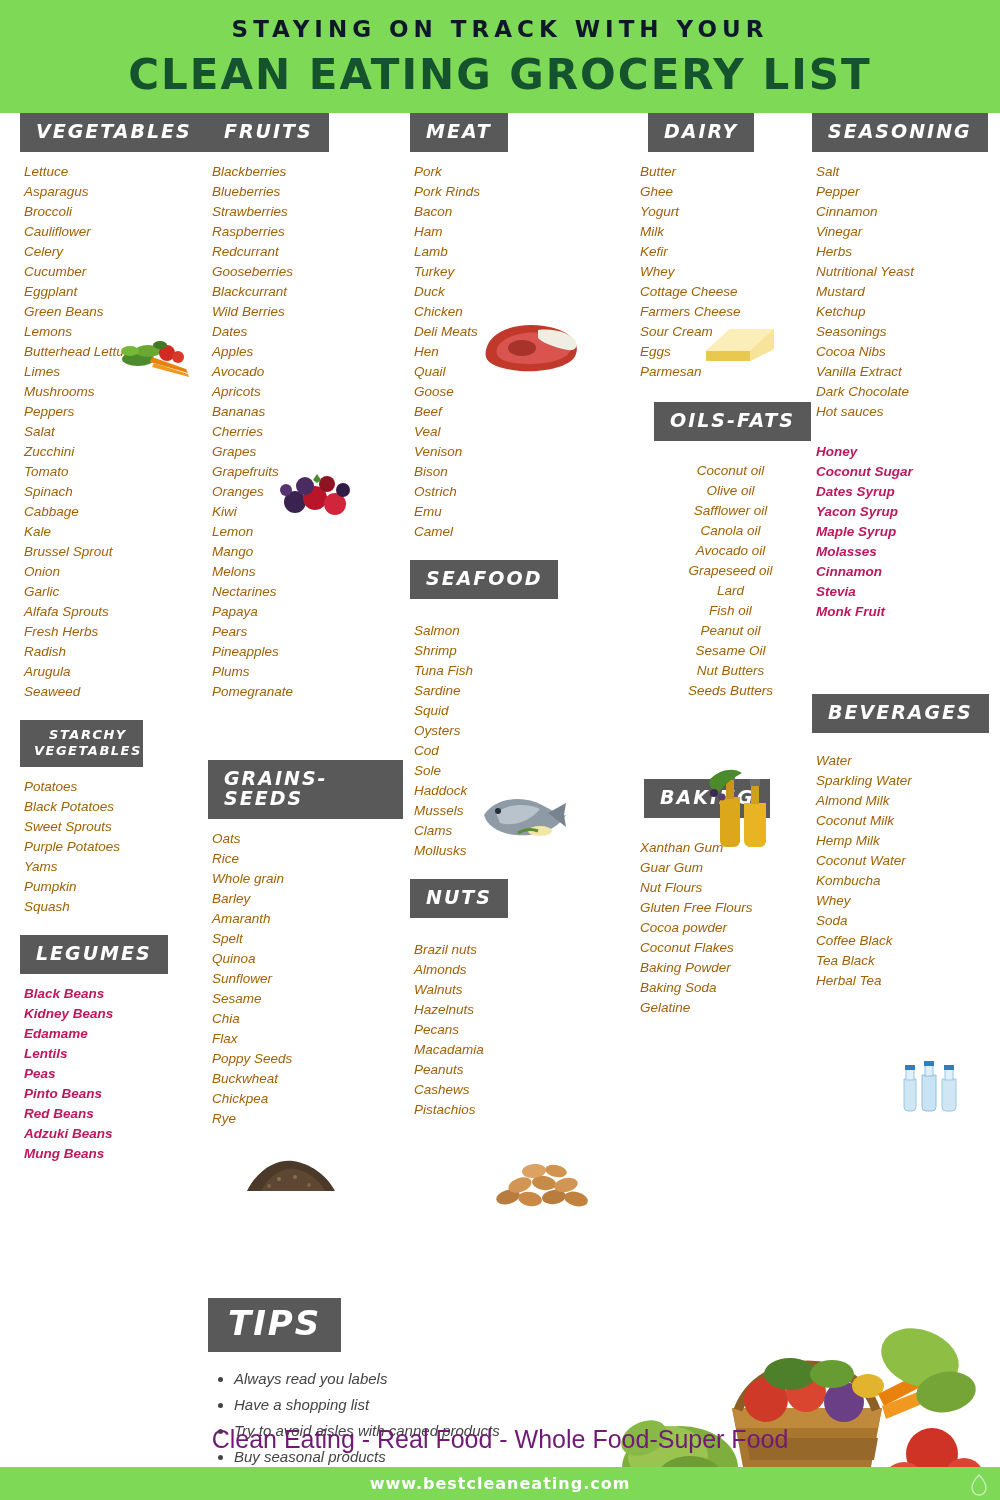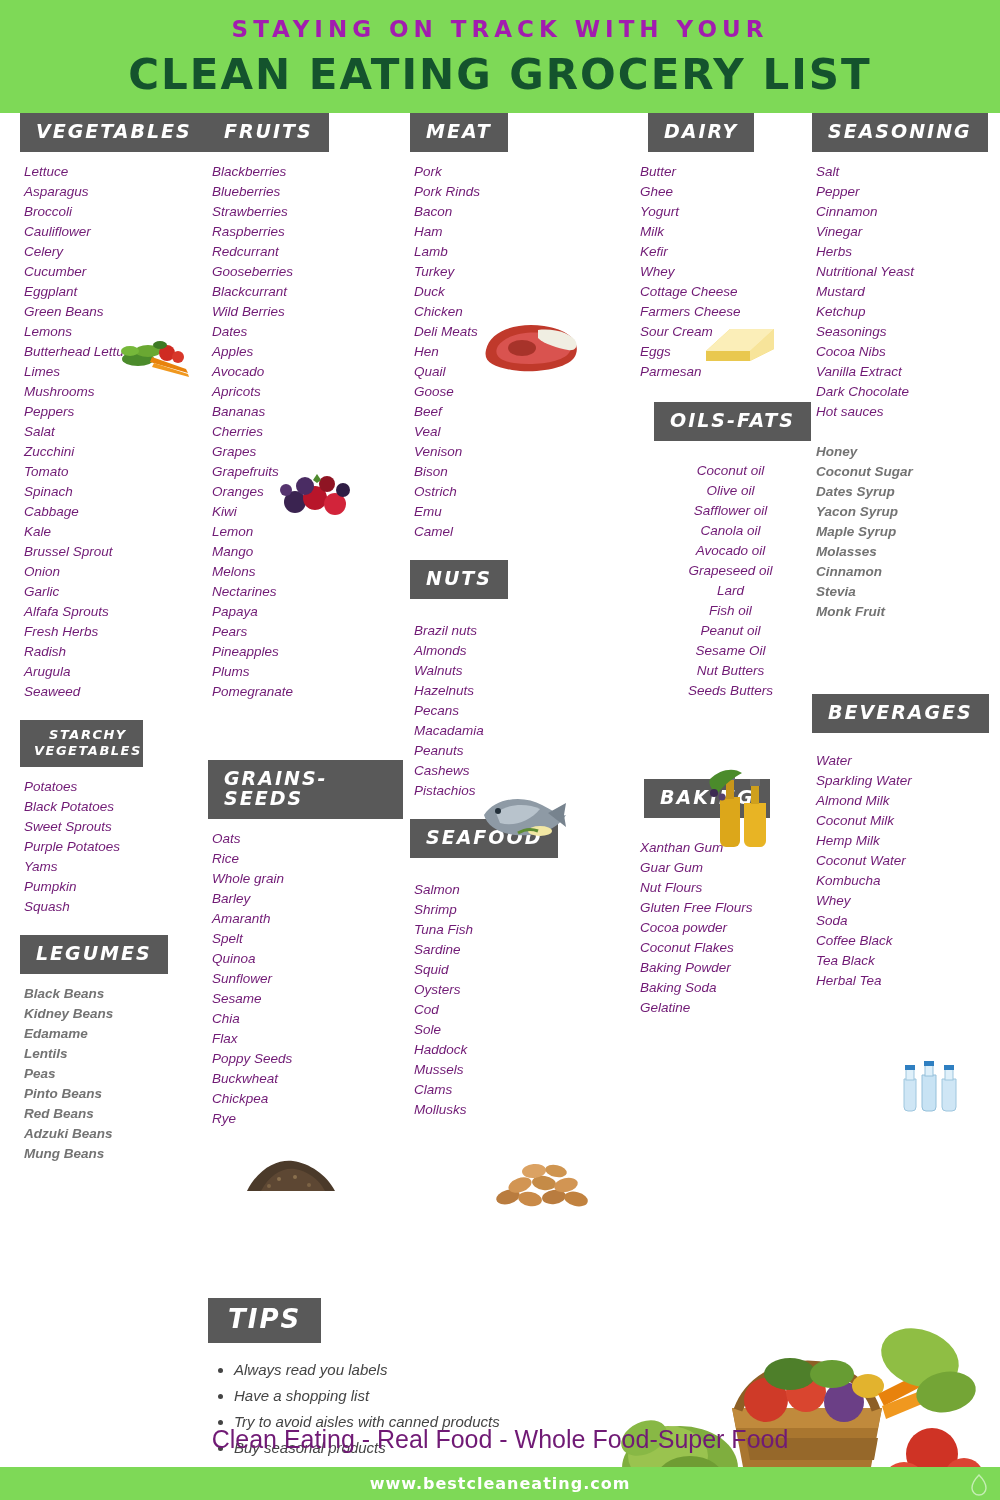--- a/index.html
+++ b/index.html
@@ -14,21 +14,21 @@
   }
 
   
   #header {
     background:#7ed957;
     height:113px;
     padding-top:6px;
     text-align:center;
   }
   #header .kicker {
-    color:#a21caf;
+    color:#0f172a;
     font-weight:bold;
     font-size:23px;
     letter-spacing:5px;
     margin-top:10px;
     font-family:"DejaVu Sans", sans-serif;
   }
   #header .maintitle {
     color:#14532d;
     font-weight:bold;
     font-size:42px;
@@ -72,23 +72,23 @@
   }
   .sechead.two { line-height:1.25; }
 
   
   ul.items {
     list-style:none;
     margin:10px 0 18px 0;
     padding:0 0 0 4px;
     font-size:13.5px;
     line-height:20px;
-    color:#701a75;
-  }
-  ul.items.bold { font-weight:bold; color:#737373; }
+    color:#a16207;
+  }
+  ul.items.bold { font-weight:bold; color:#be185d; }
   ul.items li { white-space:nowrap; }
 
   .sec { position:relative; }
 
   
   #tips {
     position:absolute;
     left:208px;
     top:1185px;
     width:420px;
@@ -309,50 +309,50 @@
         <li>Beef</li>
         <li>Veal</li>
         <li>Venison</li>
         <li>Bison</li>
         <li>Ostrich</li>
         <li>Emu</li>
         <li>Camel</li>
       </ul>
     </div>
 
-    <div class="sec" style="margin-top:14px;">
-      <div class="secwrap"><span class="sechead">NUTS</span></div>
-      <ul class="items" style="margin-top:22px;">
-        <li>Brazil nuts</li>
-        <li>Almonds</li>
-        <li>Walnuts</li>
-        <li>Hazelnuts</li>
-        <li>Pecans</li>
-        <li>Macadamia</li>
-        <li>Peanuts</li>
-        <li>Cashews</li>
-        <li>Pistachios</li>
-      </ul>
-    </div>
-
     <div class="sec" style="margin-top:6px;">
       <div class="secwrap"><span class="sechead">SEAFOOD</span></div>
       <ul class="items" style="margin-top:22px;">
         <li>Salmon</li>
         <li>Shrimp</li>
         <li>Tuna Fish</li>
         <li>Sardine</li>
         <li>Squid</li>
         <li>Oysters</li>
         <li>Cod</li>
         <li>Sole</li>
         <li>Haddock</li>
         <li>Mussels</li>
         <li>Clams</li>
         <li>Mollusks</li>
+      </ul>
+    </div>
+
+    <div class="sec" style="margin-top:14px;">
+      <div class="secwrap"><span class="sechead">NUTS</span></div>
+      <ul class="items" style="margin-top:22px;">
+        <li>Brazil nuts</li>
+        <li>Almonds</li>
+        <li>Walnuts</li>
+        <li>Hazelnuts</li>
+        <li>Pecans</li>
+        <li>Macadamia</li>
+        <li>Peanuts</li>
+        <li>Cashews</li>
+        <li>Pistachios</li>
       </ul>
     </div>
   </div>
 
   <div class="col" id="col4">
 
     <div class="sec">
       <div class="secwrap" style="margin-left:12px;"><span class="sechead">DAIRY</span></div>
       <ul class="items">
         <li>Butter</li>
@@ -451,21 +451,21 @@
         <li>Whey</li>
         <li>Soda</li>
         <li>Coffee Black</li>
         <li>Tea Black</li>
         <li>Herbal Tea</li>
       </ul>
     </div>
   </div>
 
   <div id="tips">
-    <div class="secwrap"><span class="sechead" style="font-size:26px;padding:8px 20px 10px 20px;">TIPS</span></div>
+    <div class="secwrap"><span class="sechead" style="font-size:34px;padding:8px 20px 10px 20px;">TIPS</span></div>
     <ul>
       <li>Always read you labels</li>
       <li>Have a shopping list</li>
       <li>Try to avoid aisles with canned products</li>
       <li>Buy seasonal products</li>
       <li>Go to farmers markets</li>
       <li>Do not shop when you are hungry</li>
     </ul>
   </div>
 

